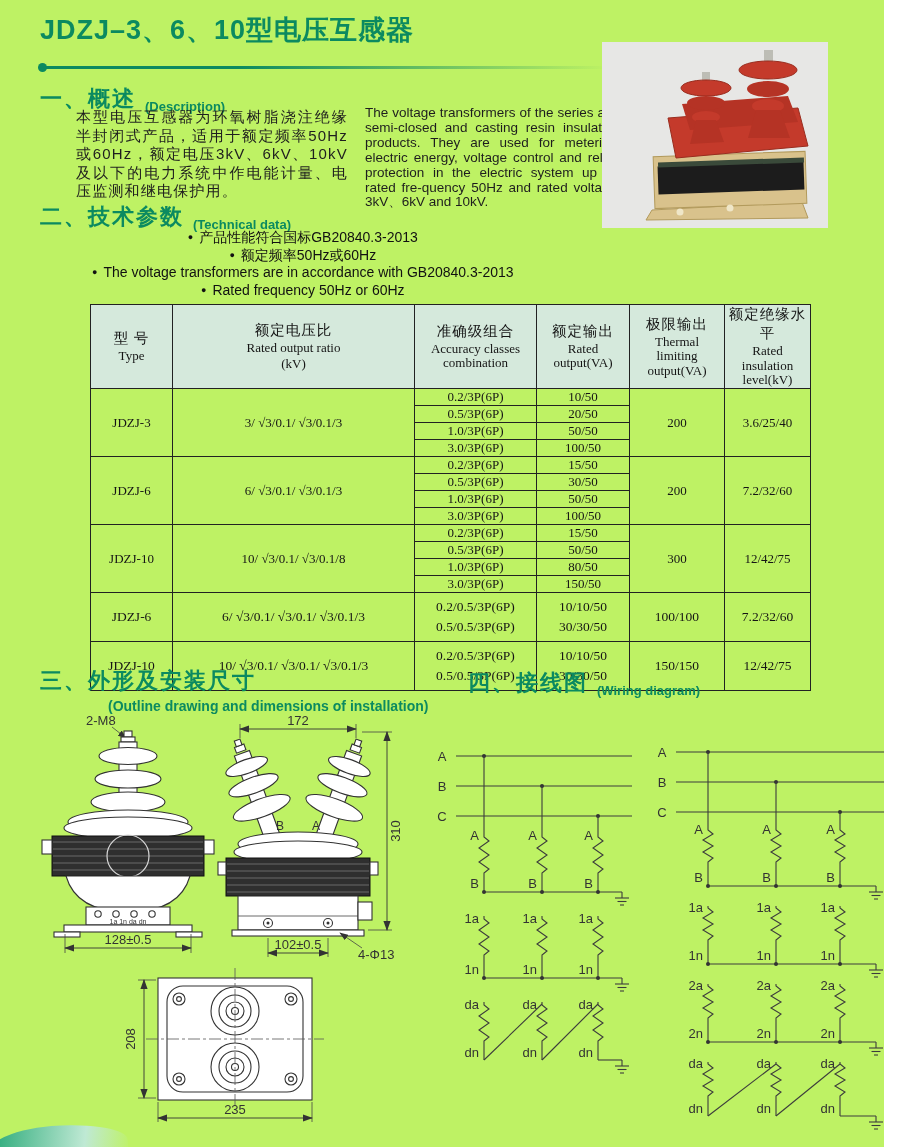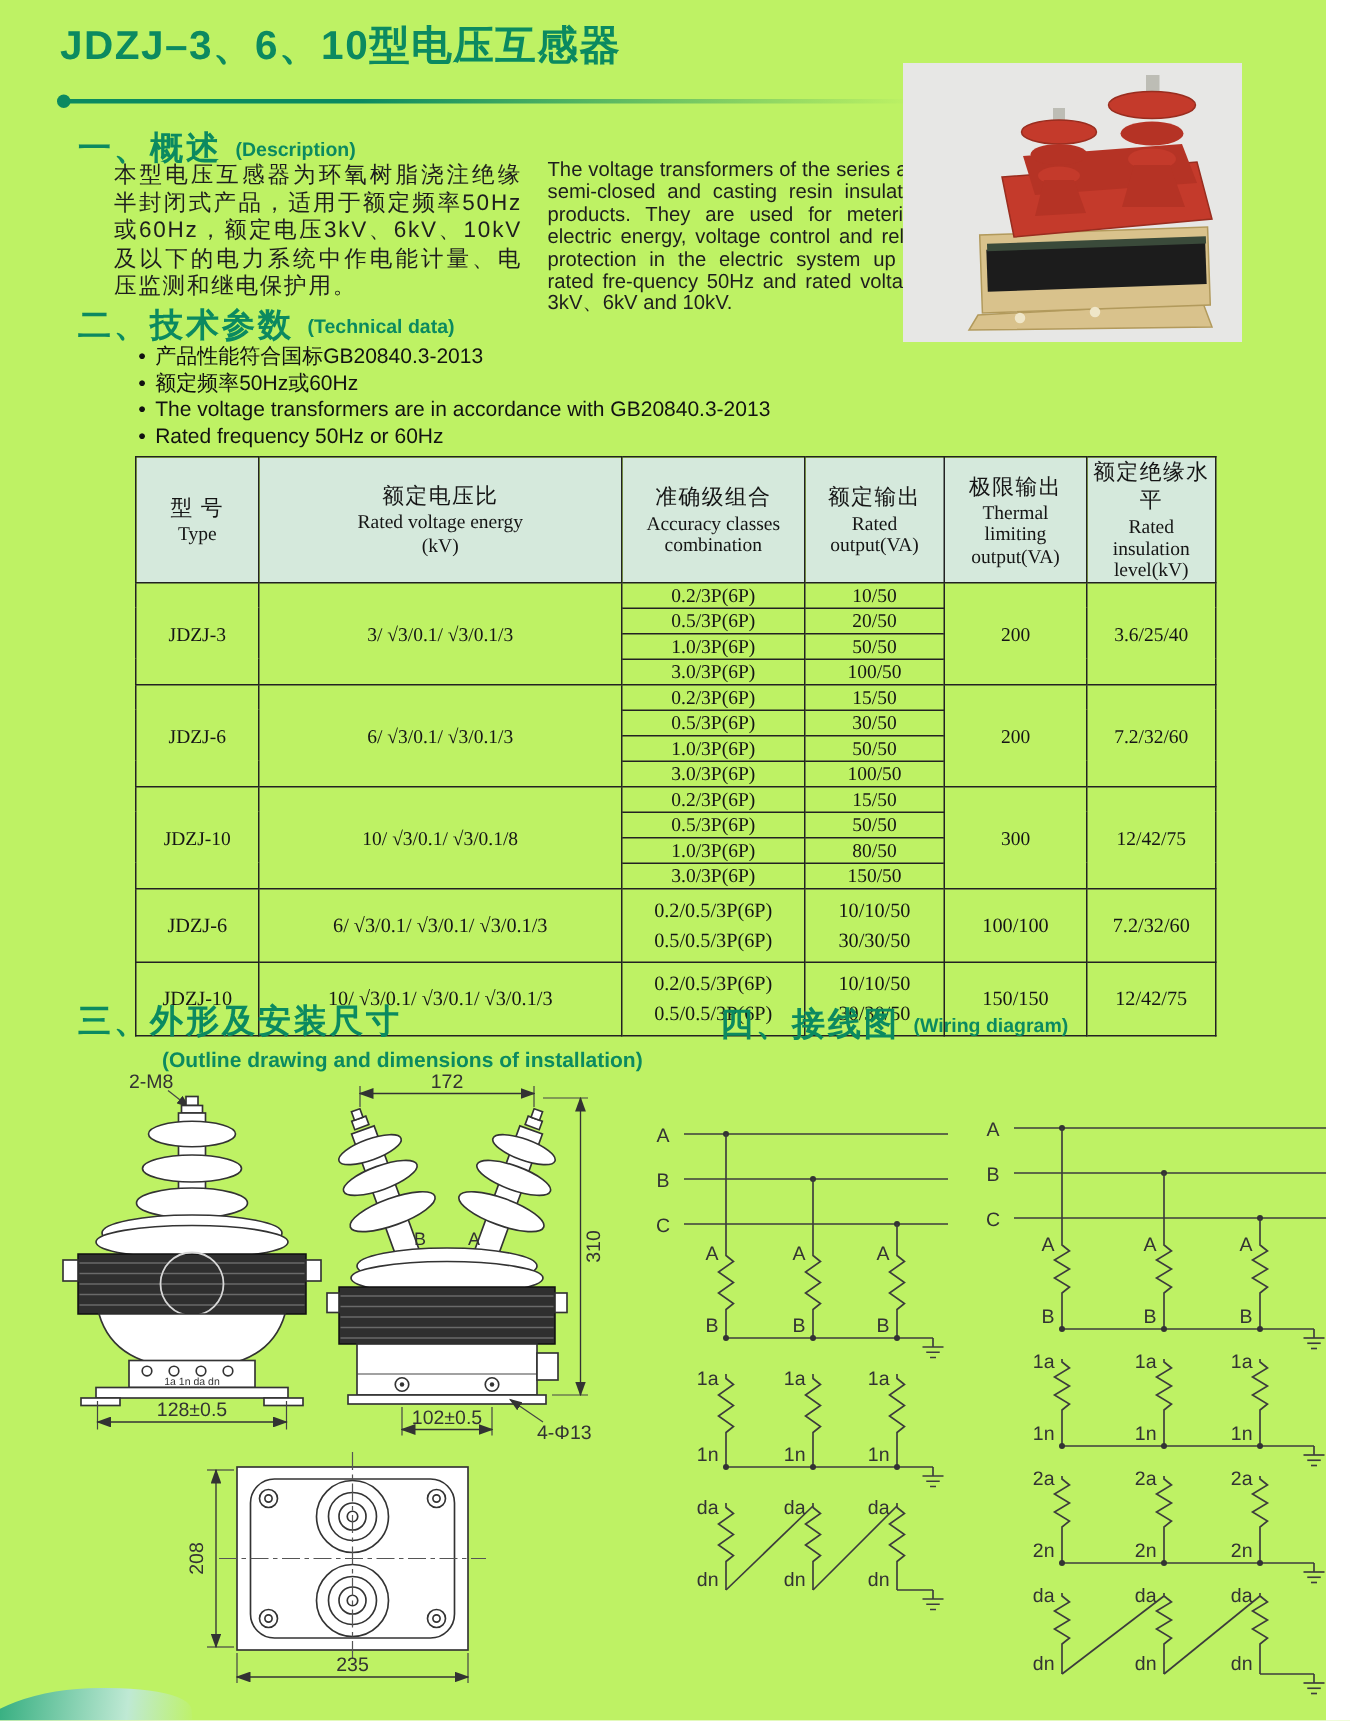--- a/index.html
+++ b/index.html
@@ -6,33 +6,33 @@
   .page{position:relative;width:884px;height:1147px;background:#bef264;overflow:hidden;
         font-family:"Liberation Sans","DejaVu Sans",sans-serif;color:#222;}
   
   .hdr{position:absolute;left:40px;top:12px;}
   .hdr h1{margin:0;font-size:27px;font-weight:bold;color:#0b8a60;letter-spacing:1px;}
   .hdr .sub{margin-top:2px;font-size:15px;color:#454545;}
   .divider{position:absolute;left:40px;top:66px;width:568px;height:3px;
            background:linear-gradient(to right,#0b8a60 0%,#0b8a60 35%,rgba(11,138,96,0) 100%);}
   .divider::before{content:"";position:absolute;left:-2px;top:-3px;width:9px;height:9px;border-radius:50%;background:#0b8a60;}
   
-  .sechead{position:absolute;display:flex;align-items:center;gap:9px;color:#0b8a60;white-space:nowrap;margin-left:12px;}
+  .sechead{position:absolute;display:flex;align-items:flex-end;gap:9px;color:#0b8a60;white-space:nowrap;}
   .sechead .zh{font-size:22px;font-weight:bold;letter-spacing:2px;}
   .sechead .en{font-size:13px;font-weight:bold;}
   .subhead-en{position:absolute;color:#0b8a60;font-size:14px;font-weight:bold;}
   
   .desc-zh{position:absolute;left:76px;top:108px;width:272px;font-size:15px;line-height:18.6px;
            letter-spacing:1.2px;text-align:justify;color:#1e1e1e;}
   .desc-en{position:absolute;left:348px;top:106px;width:252px;font-size:13.5px;line-height:14.9px;
            text-align:justify;color:#1e1e1e;margin-left:17px;}
   
   .photo{position:absolute;left:602px;top:42px;width:226px;height:186px;}
   
-  .bullets{position:absolute;left:92px;top:229px;margin:0;padding:0;list-style:none;}
+  .bullets{position:absolute;left:92px;top:229px;margin:0;padding:0;list-style:none;text-align:center;}
   .bullets li{font-size:14px;line-height:17.5px;color:#111;}
   .bullets li::before{content:"●";font-size:9px;vertical-align:2px;margin-right:6px;color:#111;}
   
   .spec{position:absolute;left:90px;top:304px;width:720px;border-collapse:collapse;table-layout:fixed;
         font-family:"Liberation Serif","DejaVu Serif",serif;color:#151515;}
   .spec td,.spec th{border:1px solid #222;text-align:center;vertical-align:middle;padding:0;overflow:hidden;}
   .spec thead th{background:#d5e9dc;height:66px;font-weight:normal;}
   .th-zh{font-size:14.5px;letter-spacing:1px;}
   .th-en{font-size:13px;line-height:1.12;padding:1px 4px 0;}
   .spec tr.sub td{height:16px;font-size:13px;line-height:1;}
@@ -129,21 +129,21 @@
         <col style="width:86px">
       </colgroup>
     <thead>
       <tr>
         <th>
             <div class="th-zh">型  号</div>
             <div class="th-en">Type</div>
           </th>
         <th>
             <div class="th-zh">额定电压比</div>
-            <div class="th-en">Rated voltage energy</div>
+            <div class="th-en">Rated output ratio</div>
             <div class="th-en">(kV)</div>
           </th>
         <th>
             <div class="th-zh">准确级组合</div>
             <div class="th-en">Accuracy classes combination</div>
           </th>
         <th>
             <div class="th-zh">额定输出</div>
             <div class="th-en">Rated output(VA)</div>
           </th>

